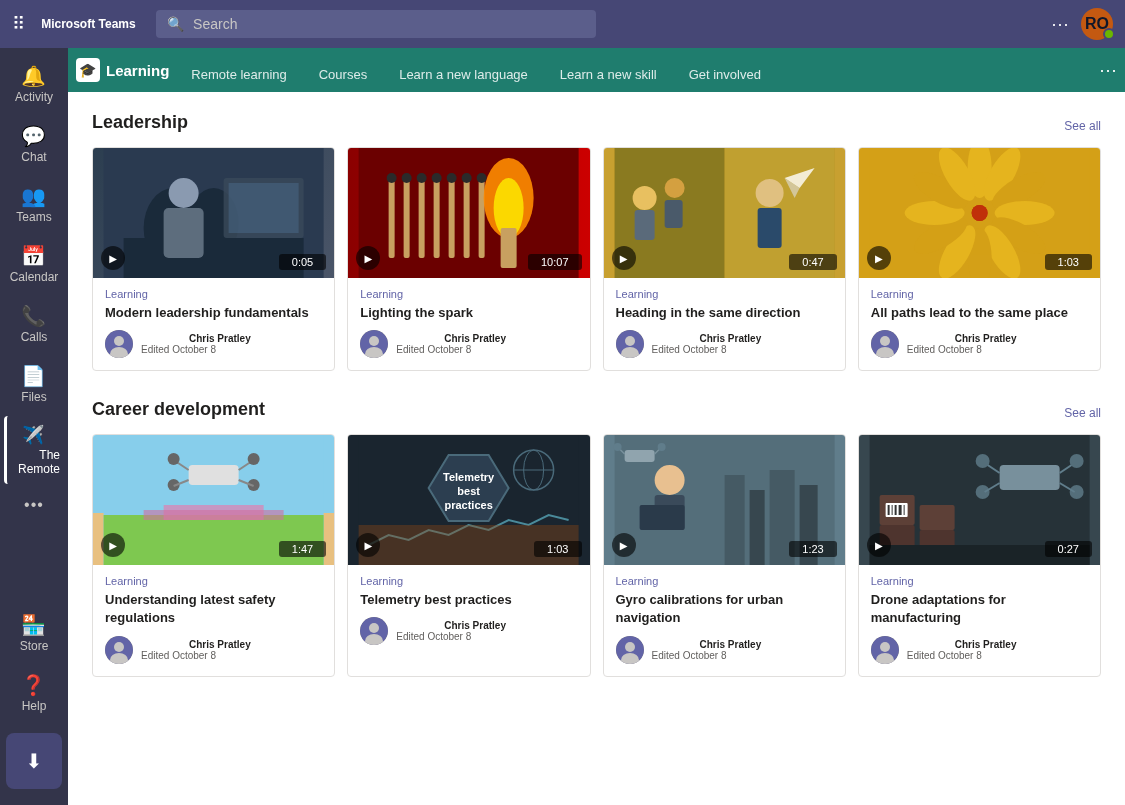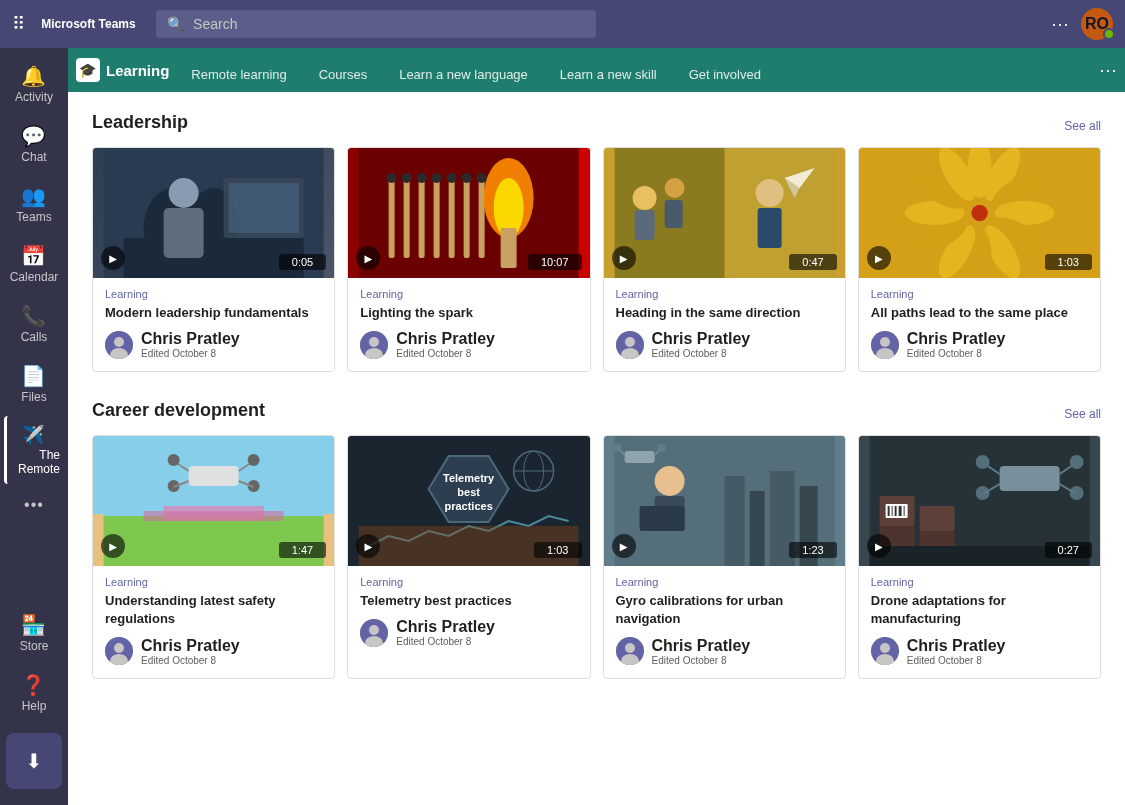--- a/index.html
+++ b/index.html
@@ -179,21 +179,21 @@
     .card-tag { color: #6264a7; font-size: 11px; margin-bottom: 4px; }
     .card-title { font-size: 13px; font-weight: 600; color: #201f1e; margin-bottom: 8px; line-height: 1.4; }
     .card-author { display: flex; align-items: center; gap: 8px; }
     .author-avatar {
       width: 28px; height: 28px; border-radius: 50%;
       background: #8a8886;
       display: flex; align-items: center; justify-content: center;
       overflow: hidden; flex-shrink: 0;
     }
     .author-info { display: flex; flex-direction: column; }
-    .author-name { font-size: 16px; font-weight: 600; color: #201f1e; }
+    .author-name { font-size: 10px; font-weight: 600; color: #201f1e; margin-left: 48px; }
     .author-date { font-size: 10px; color: #605e5c; }
 
     
     .thumb-dark-meeting { background: linear-gradient(135deg, #2c3e50, #4a5568); }
 
     
     .thumb-content {
       width: 100%; height: 100%;
       display: flex; align-items: flex-end; justify-content: center;
       position: relative; overflow: hidden;

